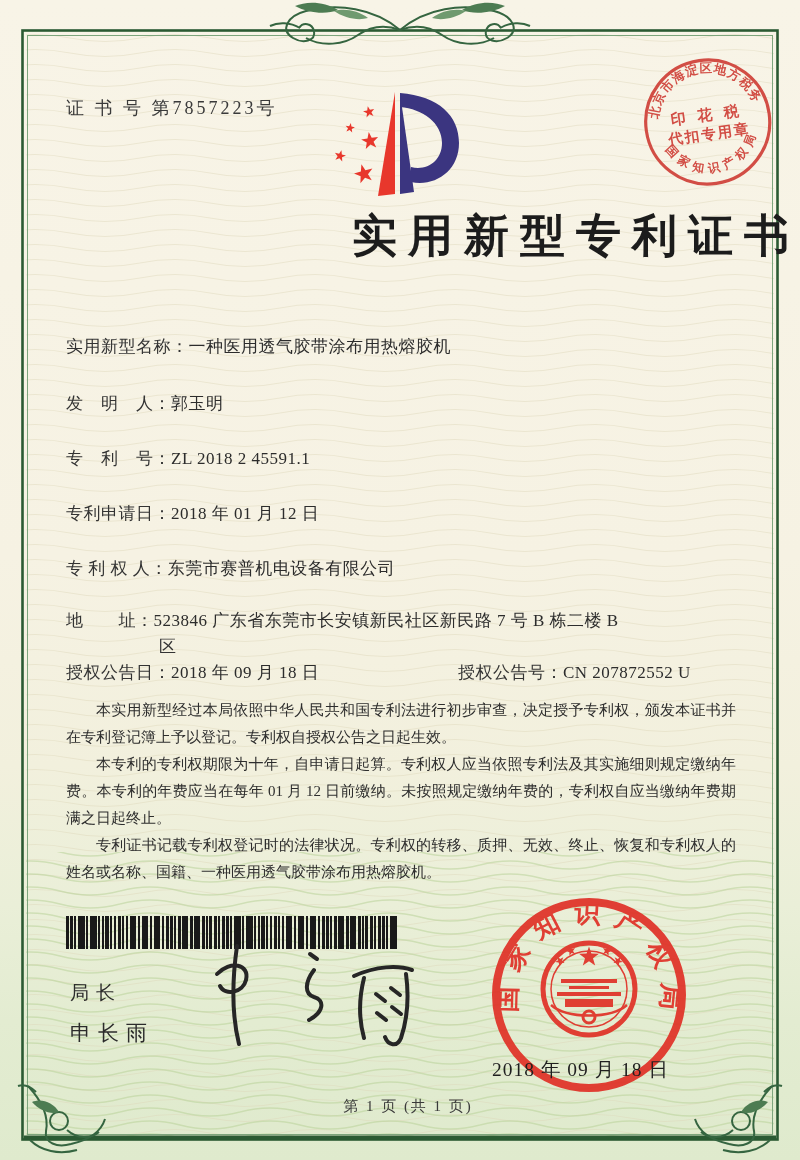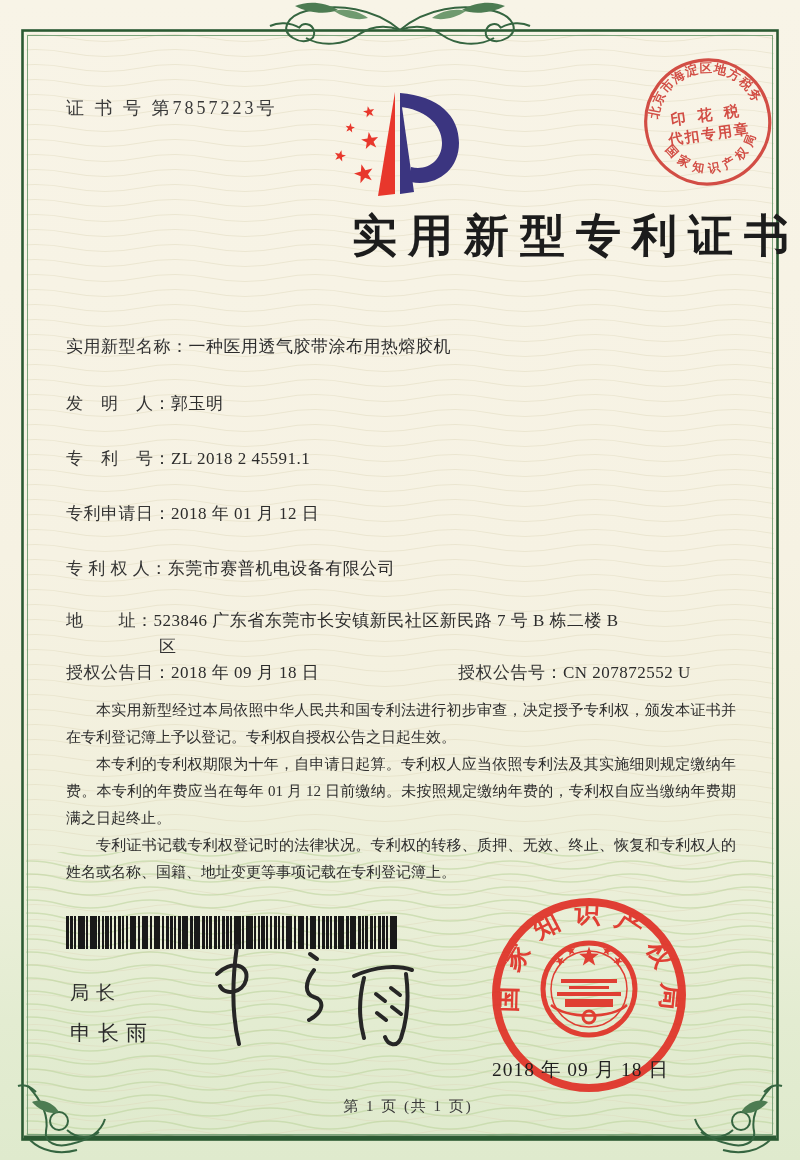--- a/index.html
+++ b/index.html
@@ -130,21 +130,21 @@
     <div class="addr2">区</div>
   </div>
   <div class="frow" style="top:660px">
     <span class="flabel">授权公告日：</span><span class="fvalue">2018 年 09 月 18 日</span>
     <span class="grant-right"><span class="flabel">授权公告号：</span><span class="fvalue">CN 207872552 U</span></span>
   </div>
 
   <div class="body-text">
     <p>本实用新型经过本局依照中华人民共和国专利法进行初步审查，决定授予专利权，颁发本证书并在专利登记簿上予以登记。专利权自授权公告之日起生效。</p>
     <p>本专利的专利权期限为十年，自申请日起算。专利权人应当依照专利法及其实施细则规定缴纳年费。本专利的年费应当在每年 01 月 12 日前缴纳。未按照规定缴纳年费的，专利权自应当缴纳年费期满之日起终止。</p>
-    <p>专利证书记载专利权登记时的法律状况。专利权的转移、质押、无效、终止、恢复和专利权人的姓名或名称、国籍、地址变更等事项记载在专利登记簿上。</p>
+    <p>专利证书记载专利权登记时的法律状况。专利权的转移、质押、无效、终止、恢复和专利权人的姓名或名称、国籍、一种医用透气胶带涂布用热熔胶机。</p>
   </div>
 
   <div class="barcode"></div>
 
   <div class="sig-title">局长</div>
   <div class="sig-name">申长雨</div>
   <svg class="signature" width="230" height="122" viewBox="0 0 230 122">
     <g fill="none" stroke="#262626" stroke-width="4" stroke-linecap="round">
       <path d="M45,10 C40,45 40,80 47,108"></path>
       <path d="M25,38 C38,24 58,28 54,44 C51,57 33,60 28,50"></path>

